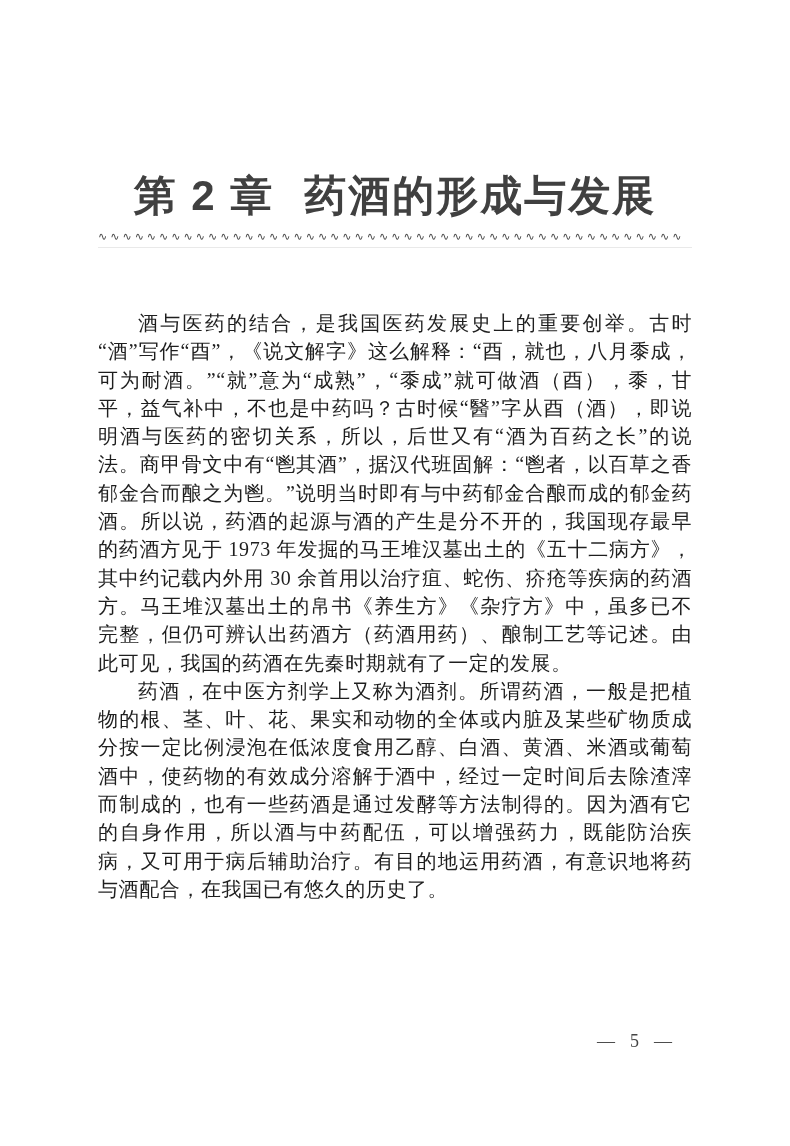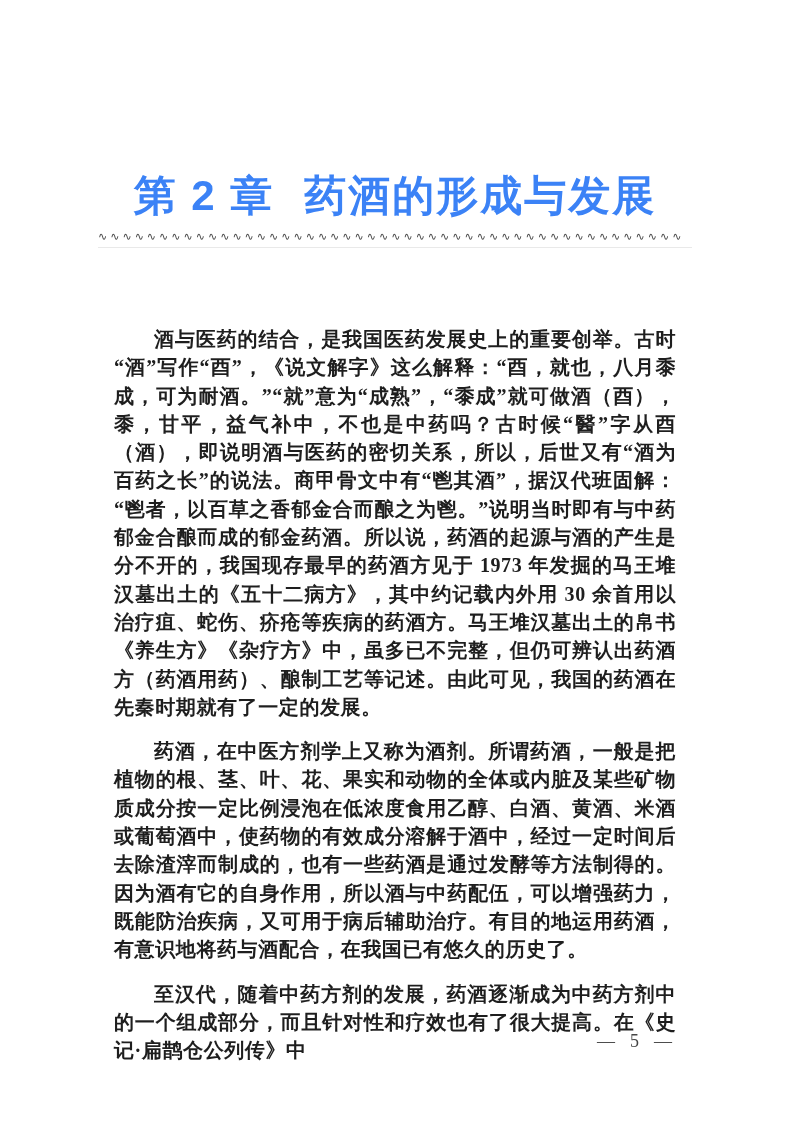--- a/index.html
+++ b/index.html
@@ -22,21 +22,21 @@
     width: 594px;
     text-align: center;
     white-space: nowrap;
   }
   .chapter-head h1 {
     margin: 0;
     font-family: "Liberation Sans", "DejaVu Sans", sans-serif;
     font-weight: 700;
     font-size: 42px;
     line-height: 52px;
-    color: #3b82f6;
+    color: #404040;
     letter-spacing: 2px;
   }
   .chapter-label {
     margin-right: 30px;
   }
   .ornamental-divider {
     position: absolute;
     left: 98px;
     top: 231px;
     width: 594px;
@@ -51,28 +51,27 @@
     border-bottom: 1px solid #e9e9e9;
   }
   .body-text {
     position: absolute;
     left: 98px;
     top: 309px;
     width: 594px;
     color: #1e1e1e;
   }
   .body-text p {
-    margin: 16px;
+    margin: 0;
     font-size: 20px;
     line-height: 28.3px;
     letter-spacing: 0.6px;
     text-align: justify;
     text-justify: inter-ideograph;
     text-indent: 2em;
-    font-weight: bold;
   }
   .page-number {
     position: absolute;
     top: 1031px;
     right: 116px;
     font-size: 18px;
     letter-spacing: 2px;
     color: #454545;
     white-space: pre;
   }
@@ -86,18 +85,17 @@
     <h1>
       <span class="chapter-label">第 2 章</span><span class="chapter-name">药酒的形成与发展</span>
     </h1>
   </div>
 
   <div class="ornamental-divider">∿∿∿∿∿∿∿∿∿∿∿∿∿∿∿∿∿∿∿∿∿∿∿∿∿∿∿∿∿∿∿∿∿∿∿∿∿∿∿∿∿∿∿∿∿∿∿∿</div>
 
   <div class="body-text">
     <p>酒与医药的结合，是我国医药发展史上的重要创举。古时“酒”写作“酉”，《说文解字》这么解释：“酉，就也，八月黍成，可为耐酒。”“就”意为“成熟”，“黍成”就可做酒（酉），黍，甘平，益气补中，不也是中药吗？古时候“醫”字从酉（酒），即说明酒与医药的密切关系，所以，后世又有“酒为百药之长”的说法。商甲骨文中有“鬯其酒”，据汉代班固解：“鬯者，以百草之香郁金合而酿之为鬯。”说明当时即有与中药郁金合酿而成的郁金药酒。所以说，药酒的起源与酒的产生是分不开的，我国现存最早的药酒方见于 1973 年发掘的马王堆汉墓出土的《五十二病方》，其中约记载内外用 30 余首用以治疗疽、蛇伤、疥疮等疾病的药酒方。马王堆汉墓出土的帛书《养生方》《杂疗方》中，虽多已不完整，但仍可辨认出药酒方（药酒用药）、酿制工艺等记述。由此可见，我国的药酒在先秦时期就有了一定的发展。</p>
     <p>药酒，在中医方剂学上又称为酒剂。所谓药酒，一般是把植物的根、茎、叶、花、果实和动物的全体或内脏及某些矿物质成分按一定比例浸泡在低浓度食用乙醇、白酒、黄酒、米酒或葡萄酒中，使药物的有效成分溶解于酒中，经过一定时间后去除渣滓而制成的，也有一些药酒是通过发酵等方法制得的。因为酒有它的自身作用，所以酒与中药配伍，可以增强药力，既能防治疾病，又可用于病后辅助治疗。有目的地运用药酒，有意识地将药与酒配合，在我国已有悠久的历史了。</p>
-    <p>至汉代，随着中药方剂的发展，药酒逐渐成为中药方剂中的一个组成部分，而且针对性和疗效也有了很大提高。在《史记·扁鹊仓公列传》中</p>
   </div>
 
   <div class="page-number">—  5  —</div>
 
 </div>
 
 </body></html>

